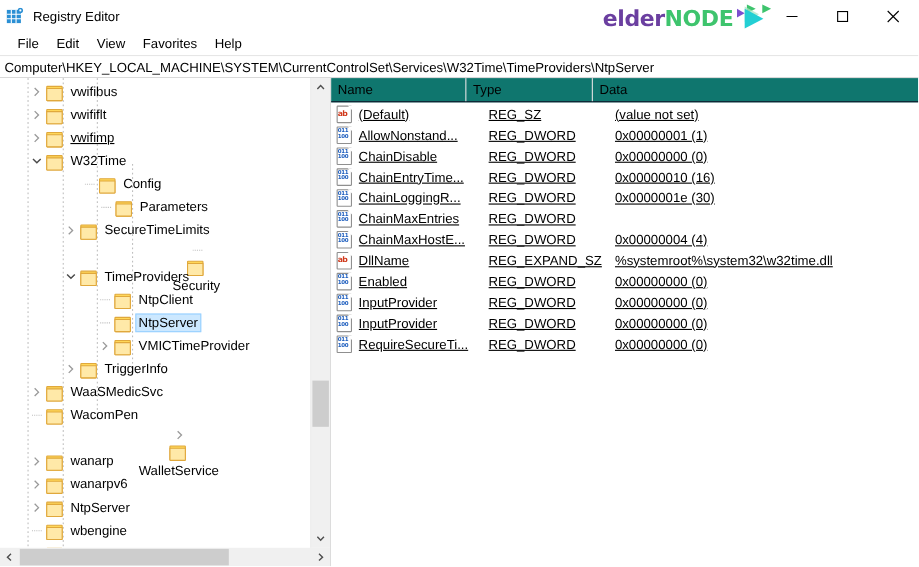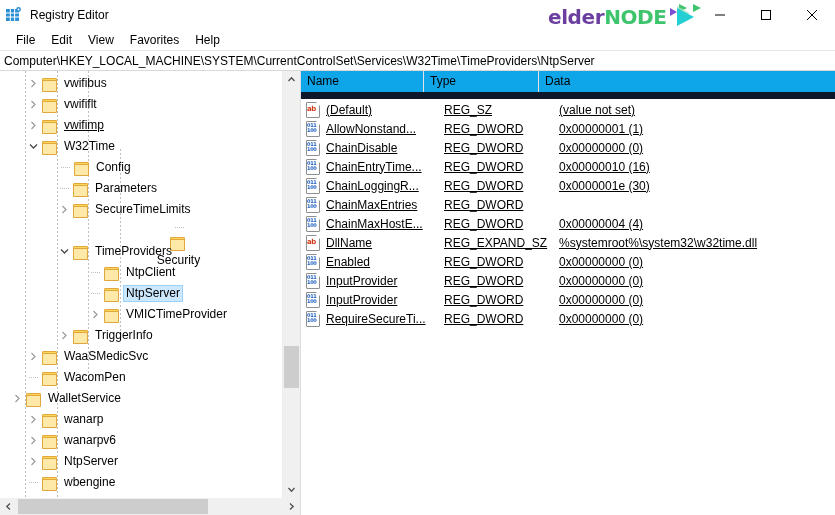--- a/index.html
+++ b/index.html
@@ -286,22 +286,22 @@
   
   .list-pane {
     flex: 1 1 auto;
     position: relative;
     background: #ffffff;
     overflow: hidden;
   }
   .list-header {
     height: 21px;
     display: flex;
-    border-bottom: 7px solid #0f172a;
-    background: #0ea5e9;
+    border-bottom: 1px solid #0f172a;
+    background: #0f766e;
     align-items: center;
   }
   .col {
     font-size: 12px;
     color: #000;
     padding-left: 6px;
     box-sizing: border-box;
     height: 21px;
     line-height: 21px;
     border-right: 1px solid #e3e3e3;
@@ -493,33 +493,33 @@
                 <svg width="9" height="9" viewBox="0 0 9 9">
                   <polyline points="1,2.5 4.5,6 8,2.5" fill="none" stroke="#4a4a4a" stroke-width="1.3"></polyline>
                 </svg>
               </span>
               <span class="folder">
                 <span class="f-back"></span>
                 <span class="f-front"></span>
               </span>
               <span class="label">W32Time</span>
             </div>
-            <div class="tree-row" style="padding-left: 57px;">
+            <div class="tree-row" style="padding-left: 73px;">
               <span class="chev">
                 <svg width="12" height="9" viewBox="0 0 12 9">
                   <line x1="0" y1="4.5" x2="9" y2="4.5" stroke="#bfbfbf" stroke-width="1" stroke-dasharray="1 1"></line>
                 </svg>
               </span>
               <span class="folder">
                 <span class="f-back"></span>
                 <span class="f-front"></span>
               </span>
               <span class="label">Config</span>
             </div>
-            <div class="tree-row" style="padding-left: 56px;">
+            <div class="tree-row" style="padding-left: 88px;">
               <span class="chev">
                 <svg width="12" height="9" viewBox="0 0 12 9">
                   <line x1="0" y1="4.5" x2="9" y2="4.5" stroke="#bfbfbf" stroke-width="1" stroke-dasharray="1 1"></line>
                 </svg>
               </span>
               <span class="folder">
                 <span class="f-back"></span>
                 <span class="f-front"></span>
               </span>
               <span class="label">Parameters</span>
@@ -625,21 +625,21 @@
                 <svg width="12" height="9" viewBox="0 0 12 9">
                   <line x1="0" y1="4.5" x2="9" y2="4.5" stroke="#bfbfbf" stroke-width="1" stroke-dasharray="1 1"></line>
                 </svg>
               </span>
               <span class="folder">
                 <span class="f-back"></span>
                 <span class="f-front"></span>
               </span>
               <span class="label">WacomPen</span>
             </div>
-            <div class="tree-row" style="padding-left: 9px;">
+            <div class="tree-row" style="padding-left: 43px; flex-direction: column;">
               <span class="chev">
                 <svg width="9" height="9" viewBox="0 0 9 9">
                   <polyline points="2.5,1 6,4.5 2.5,8" fill="none" stroke="#9a9a9a" stroke-width="1.2"></polyline>
                 </svg>
               </span>
               <span class="folder">
                 <span class="f-back"></span>
                 <span class="f-front"></span>
               </span>
               <span class="label">WalletService</span>

